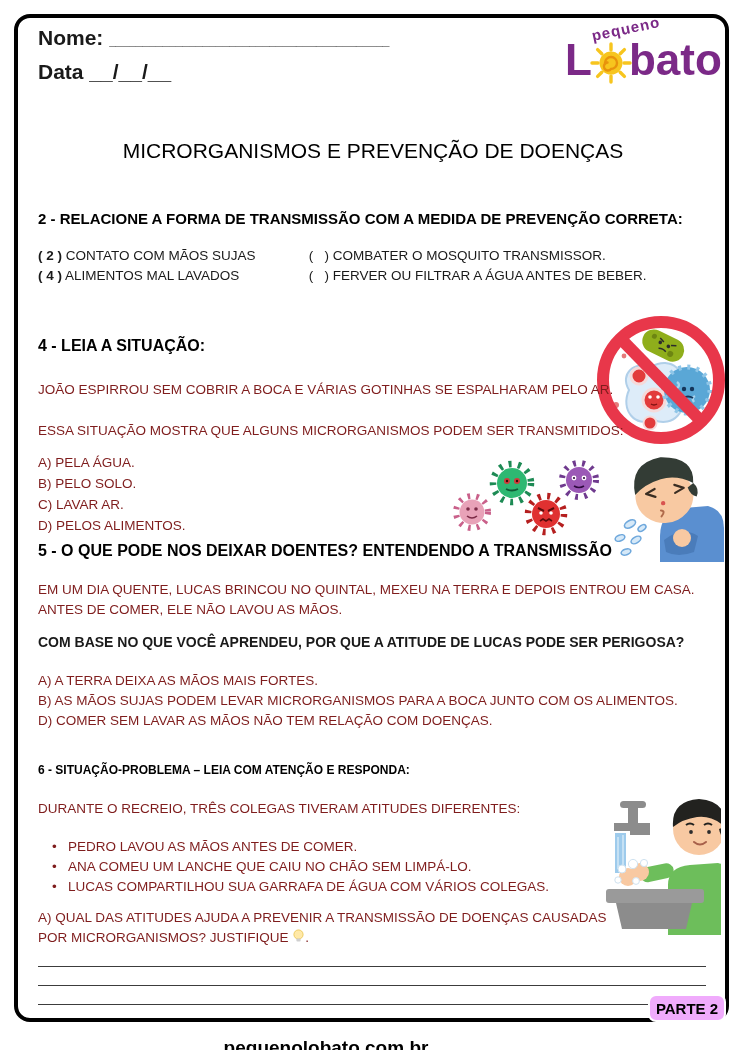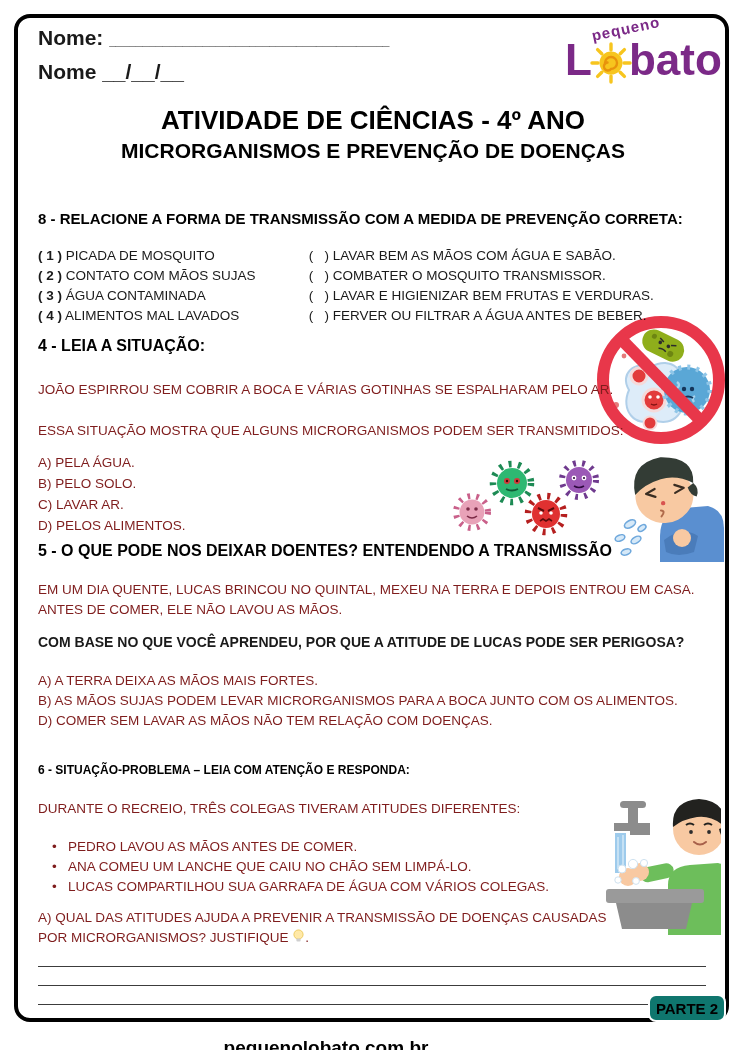--- a/index.html
+++ b/index.html
@@ -17,21 +17,21 @@
   
   .logo { left:565px; top:18px; width:160px; height:80px; }
   .logo-top { position:absolute; left:26px; top:2px; transform:rotate(-12deg);
               font-size:15px; font-weight:bold; color:#7b2987; letter-spacing:1px; }
   .logo-row { position:absolute; left:0; top:18px; display:flex; align-items:center;
               font-size:44px; font-weight:bold; color:#7b2987; line-height:1; }
   .logo-row .sun { width:42px; height:42px; margin:6px -3px 0 -2px; }
 
   
   .title { left:37px; top:105px; width:672px; text-align:center; font-size:26px; font-weight:bold; color:#000; }
-  .subtitle { left:37px; top:139px; width:672px; text-align:center; font-size:21px; font-weight:bold; color:#000; }
+  .subtitle { left:37px; top:139px; width:672px; text-align:center; font-size:21px; font-weight:normal; color:#000; }
 
   .q-heading { font-weight:bold; color:#000; font-size:15px; white-space:nowrap; }
   .body-txt { font-size:13.5px; color:#7f1d1d; }
 
   
   .q3-heading { left:38px; top:210px; font-size:15px; }
   .q3-rows { left:38px; top:246px; width:672px; }
   .q3-row { height:20px; line-height:20px; font-size:13.5px; white-space:nowrap; }
   .q3-left { display:inline-block; width:267px; }
   .q3-num { font-weight:bold; }
@@ -53,42 +53,42 @@
   .q6-para { left:38px; top:801px; white-space:nowrap; }
   .q6-bullets { left:52px; top:837px; width:545px; line-height:20px; }
   .bullet { position:relative; padding-left:16px; }
   .bullet::before { content:"•"; position:absolute; left:0; top:0; }
 
   .qa-text { left:38px; top:908px; width:600px; line-height:20px; }
   .bulb { width:13px; height:15px; vertical-align:-2px; }
 
   .ans-line { left:38px; width:668px; height:0; border-top:1.6px solid #3c3c3c; z-index:2; }
 
-  .badge { left:648px; top:994px; width:78px; height:28px; background:#0f766e;
+  .badge { left:648px; top:994px; width:78px; height:28px; background:#f0abfc;
            border:2px solid #fff; border-radius:8px; z-index:6;
            display:flex; align-items:center; justify-content:center;
            font-size:15px; font-weight:bold; color:#000; }
 
   .footer { left:0; top:1025px; width:652px; text-align:center; font-size:19px; font-weight:bold; color:#000;margin-top:12px; }
 
   .illu { z-index:0; }
   .illu svg { width:100%; height:100%; display:block; }
 </style>
 </head>
 <body>
 
 <div class="sheet">
   <div class="frame"></div>
 
   <div class="abs name-row">
     <span>Nome:</span>
     <span class="name-line">__________________________________________</span>
   </div>
   <div class="abs date-row">
-    <span>Nome __/__/__</span>
+    <span>Data __/__/__</span>
   </div>
 
   <div class="abs logo">
     <div class="logo-top">pequeno</div>
     <div class="logo-row">
       <span>L</span>
       <svg class="sun" viewBox="0 0 42 42">
         <g stroke="#f7c51e" stroke-width="3.4" stroke-linecap="round">
           <line x1="21" y1="2" x2="21" y2="8"></line>
             <line x1="21" y1="34" x2="21" y2="40"></line>
@@ -99,36 +99,27 @@
           <line x1="7.6" y1="34.4" x2="11.8" y2="30.2"></line>
             <line x1="30.2" y1="11.8" x2="34.4" y2="7.6"></line>
         </g>
         <circle cx="21" cy="21" r="11.5" fill="#f7c51e"></circle>
         <path d="M21 21 m-6 0 a6 6 0 1 1 6 6 a4 4 0 1 1 -3.5 -6.5" fill="none" stroke="#e8930c" stroke-width="2.4" stroke-linecap="round"></path>
       </svg>
       <span>bato</span>
     </div>
   </div>
 
-  <div class="abs title">ATIVIDADE DE CIÊNCIAS - 4º ANO</div>
   <div class="abs subtitle">MICRORGANISMOS E PREVENÇÃO DE DOENÇAS</div>
 
-  <div class="abs q-heading q3-heading">8 - RELACIONE A FORMA DE TRANSMISSÃO COM A MEDIDA DE PREVENÇÃO CORRETA:</div>
+  <div class="abs q-heading q3-heading">2 - RELACIONE A FORMA DE TRANSMISSÃO COM A MEDIDA DE PREVENÇÃO CORRETA:</div>
   <div class="abs q3-rows">
-    <div class="q3-row">
-      <span class="q3-left"><span class="q3-num">(&nbsp;1&nbsp;)</span> <span>PICADA DE MOSQUITO</span></span>
-      <span><span>(&nbsp;&nbsp;&nbsp;)</span> <span>LAVAR BEM AS MÃOS COM ÁGUA E SABÃO.</span></span>
-    </div>
     <div class="q3-row">
       <span class="q3-left"><span class="q3-num">(&nbsp;2&nbsp;)</span> <span>CONTATO COM MÃOS SUJAS</span></span>
       <span><span>(&nbsp;&nbsp;&nbsp;)</span> <span>COMBATER O MOSQUITO TRANSMISSOR.</span></span>
-    </div>
-    <div class="q3-row">
-      <span class="q3-left"><span class="q3-num">(&nbsp;3&nbsp;)</span> <span>ÁGUA CONTAMINADA</span></span>
-      <span><span>(&nbsp;&nbsp;&nbsp;)</span> <span>LAVAR E HIGIENIZAR BEM FRUTAS E VERDURAS.</span></span>
     </div>
     <div class="q3-row">
       <span class="q3-left"><span class="q3-num">(&nbsp;4&nbsp;)</span> <span>ALIMENTOS MAL LAVADOS</span></span>
       <span><span>(&nbsp;&nbsp;&nbsp;)</span> <span>FERVER OU FILTRAR A ÁGUA ANTES DE BEBER.</span></span>
     </div>
   </div>
 
   <div class="abs q-heading q4-heading">4 - LEIA A SITUAÇÃO:</div>
   <div class="abs body-txt q4-para1">JOÃO ESPIRROU SEM COBRIR A BOCA E VÁRIAS GOTINHAS SE ESPALHARAM PELO AR.</div>
   <div class="abs body-txt q4-para2">ESSA SITUAÇÃO MOSTRA QUE ALGUNS MICRORGANISMOS PODEM SER TRANSMITIDOS:</div>

